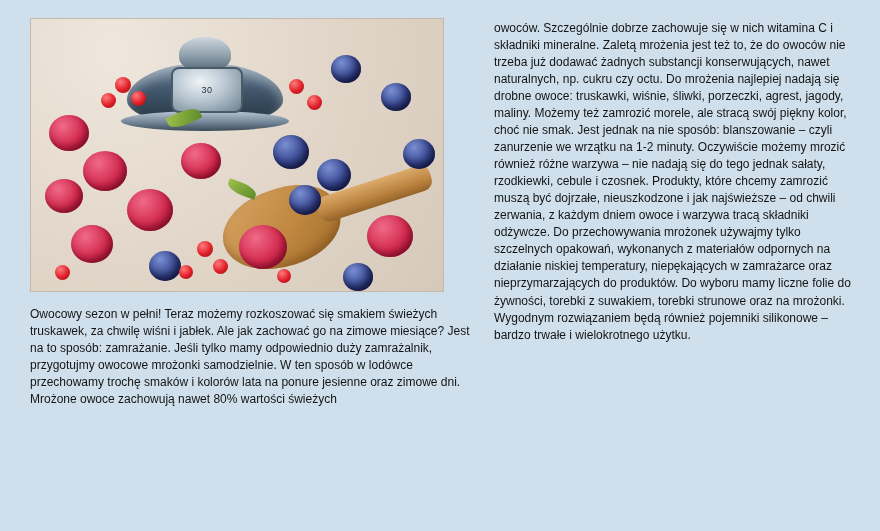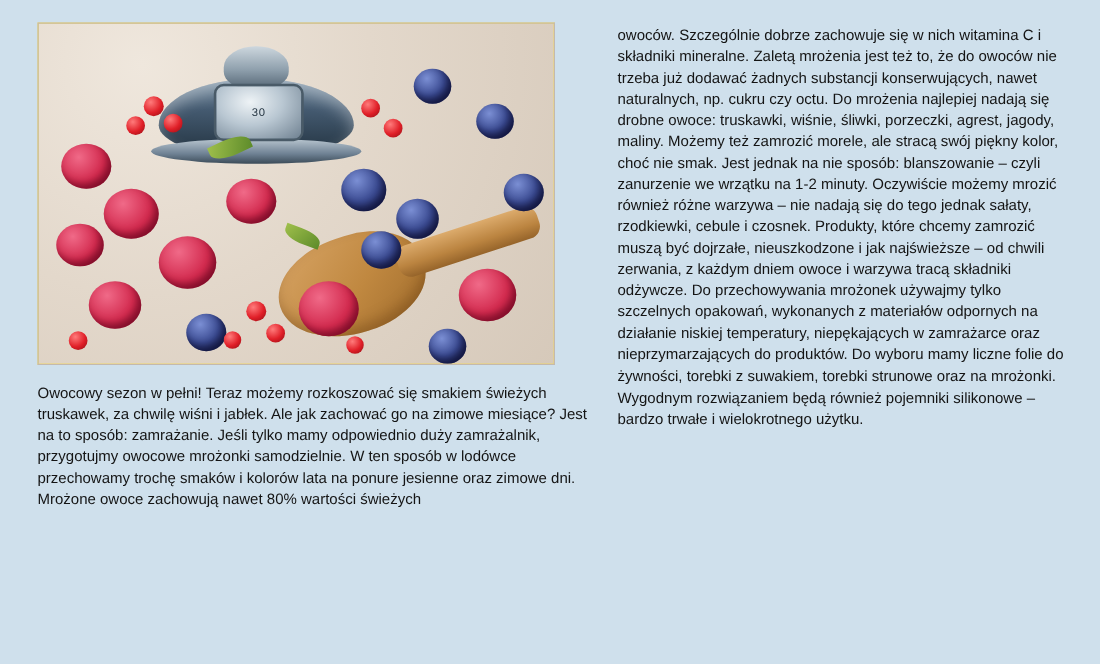--- a/index.html
+++ b/index.html
@@ -34,21 +34,21 @@
     flex: 1 1 auto;
     padding-top: 2px;
   }
 
   
   .photo {
     position: relative;
     width: 412px;
     height: 272px;
     overflow: hidden;
-    background: #fde047;
+    background: #1d4ed8;
     border: 1px solid #c4b9ad;
   }
   .photo .bg {
     position: absolute;
     inset: 0;
     background:
       radial-gradient(circle at 20% 12%, #efe7dd 0%, #e3d8cb 45%, #d6c9ba 100%);
   }
   
   .spoon {

